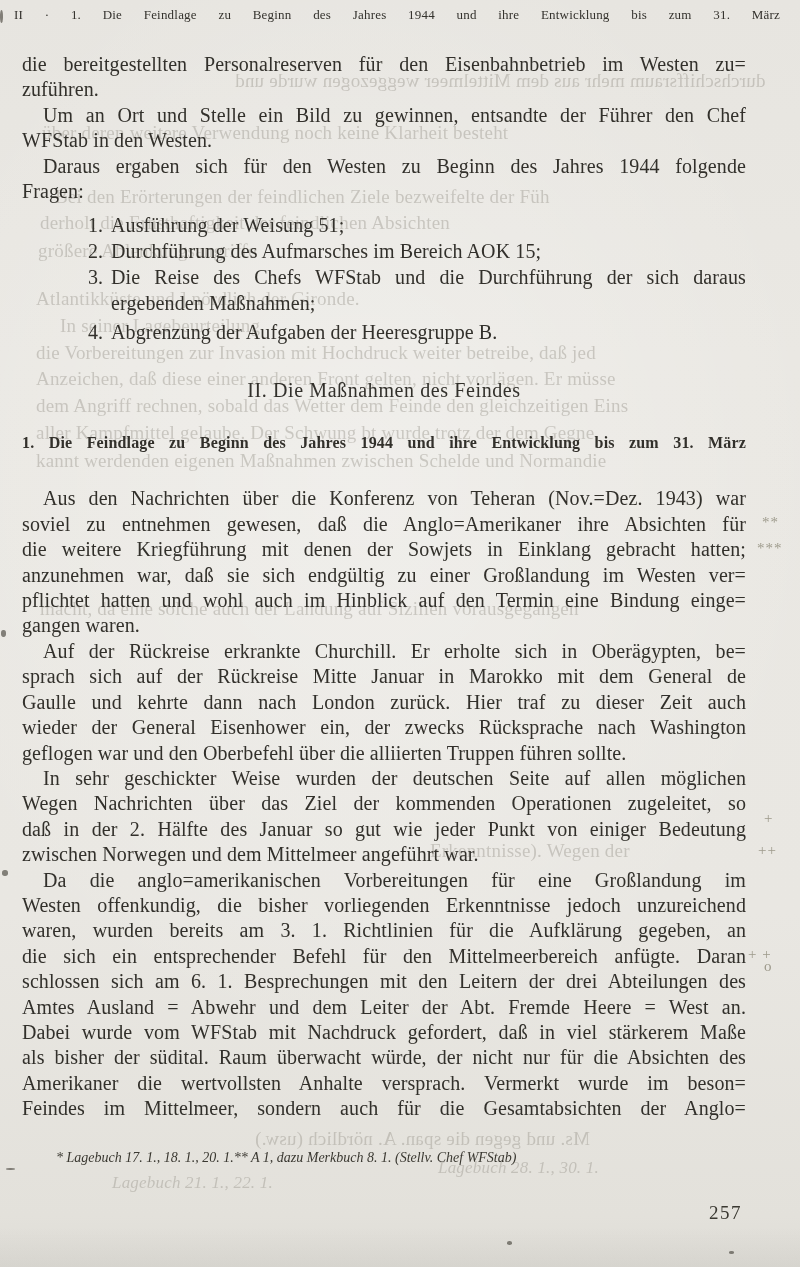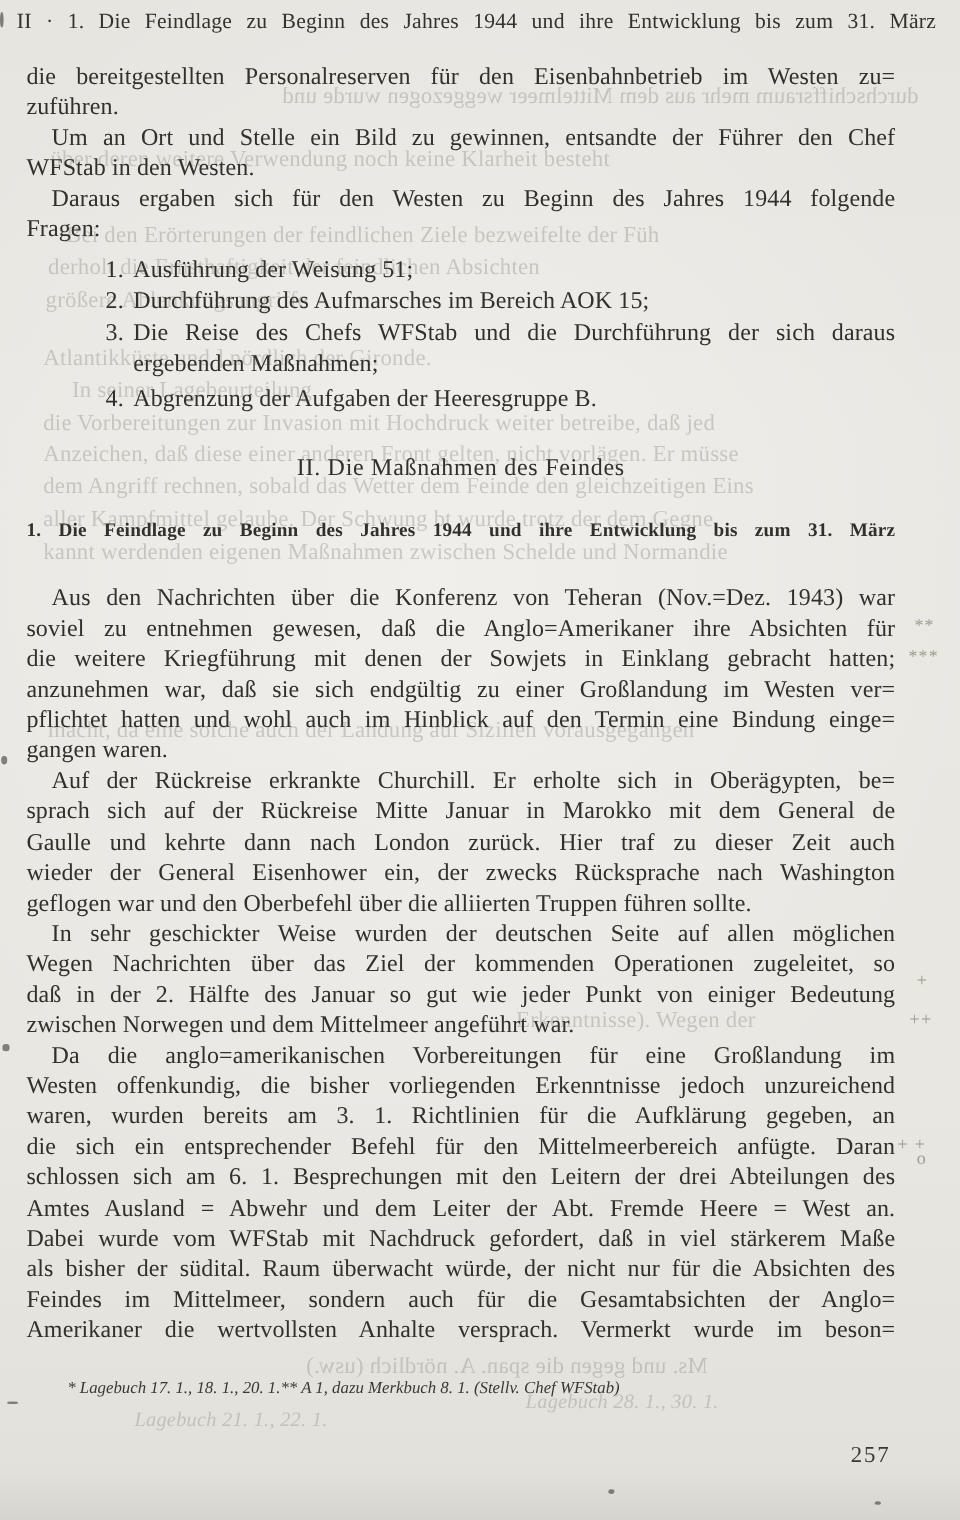--- a/index.html
+++ b/index.html
@@ -14,21 +14,21 @@
       linear-gradient(180deg,#e7e5e0 0%, #eae8e3 28%, #e9e7e2 72%, #e3e1db 96%, #dedcd6 100%);
   }
   .page::after{ 
     content:"";position:absolute;left:0;right:0;bottom:0;height:40px;
     background:linear-gradient(180deg,rgba(90,88,82,0) 0%,rgba(90,88,82,0.06) 100%);
     pointer-events:none;
   }
   
   .running-head{
     position:absolute;top:7px;left:14px;width:766px;
-    font-size:18px;letter-spacing:0.2px;
+    font-size:13px;letter-spacing:0.2px;
     white-space:nowrap;text-align:justify;text-align-last:justify;
     color:#34322d;
   }
   
   .text-col{
     position:absolute;left:22px;top:52px;width:724px;
     font-size:20px;line-height:25.4px;letter-spacing:0.1px;
   }
   .ln{white-space:nowrap;}
   .ln.just{text-align:justify;text-align-last:justify;}
@@ -183,22 +183,22 @@
         </div>
         <div class="para indent">
           <div class="ln just">Da die anglo=amerikanischen Vorbereitungen für eine Großlandung im</div>
           <div class="ln just">Westen offenkundig, die bisher vorliegenden Erkenntnisse jedoch unzureichend</div>
           <div class="ln just">waren, wurden bereits am 3. 1. Richtlinien für die Aufklärung gegeben, an</div>
           <div class="ln just">die sich ein entsprechender Befehl für den Mittelmeerbereich anfügte. Daran</div>
           <div class="ln just">schlossen sich am 6. 1. Besprechungen mit den Leitern der drei Abteilungen des</div>
           <div class="ln just">Amtes Ausland = Abwehr und dem Leiter der Abt. Fremde Heere = West an.</div>
           <div class="ln just">Dabei wurde vom WFStab mit Nachdruck gefordert, daß in viel stärkerem Maße</div>
           <div class="ln just">als bisher der südital. Raum überwacht würde, der nicht nur für die Absichten des</div>
+          <div class="ln just">Amerikaner die wertvollsten Anhalte versprach. Vermerkt wurde im beson=</div>
           <div class="ln just">Feindes im Mittelmeer, sondern auch für die Gesamtabsichten der Anglo=</div>
-          <div class="ln just">Amerikaner die wertvollsten Anhalte versprach. Vermerkt wurde im beson=</div>
         </div>
       </div>
   </div>
 
   <div class="footnote">
     <span>* Lagebuch 17. 1., 18. 1., 20. 1.</span>
     <span>** A 1, dazu Merkbuch 8. 1. (Stellv. Chef WFStab)</span>
   </div>
 
   <div class="page-num">257</div>

